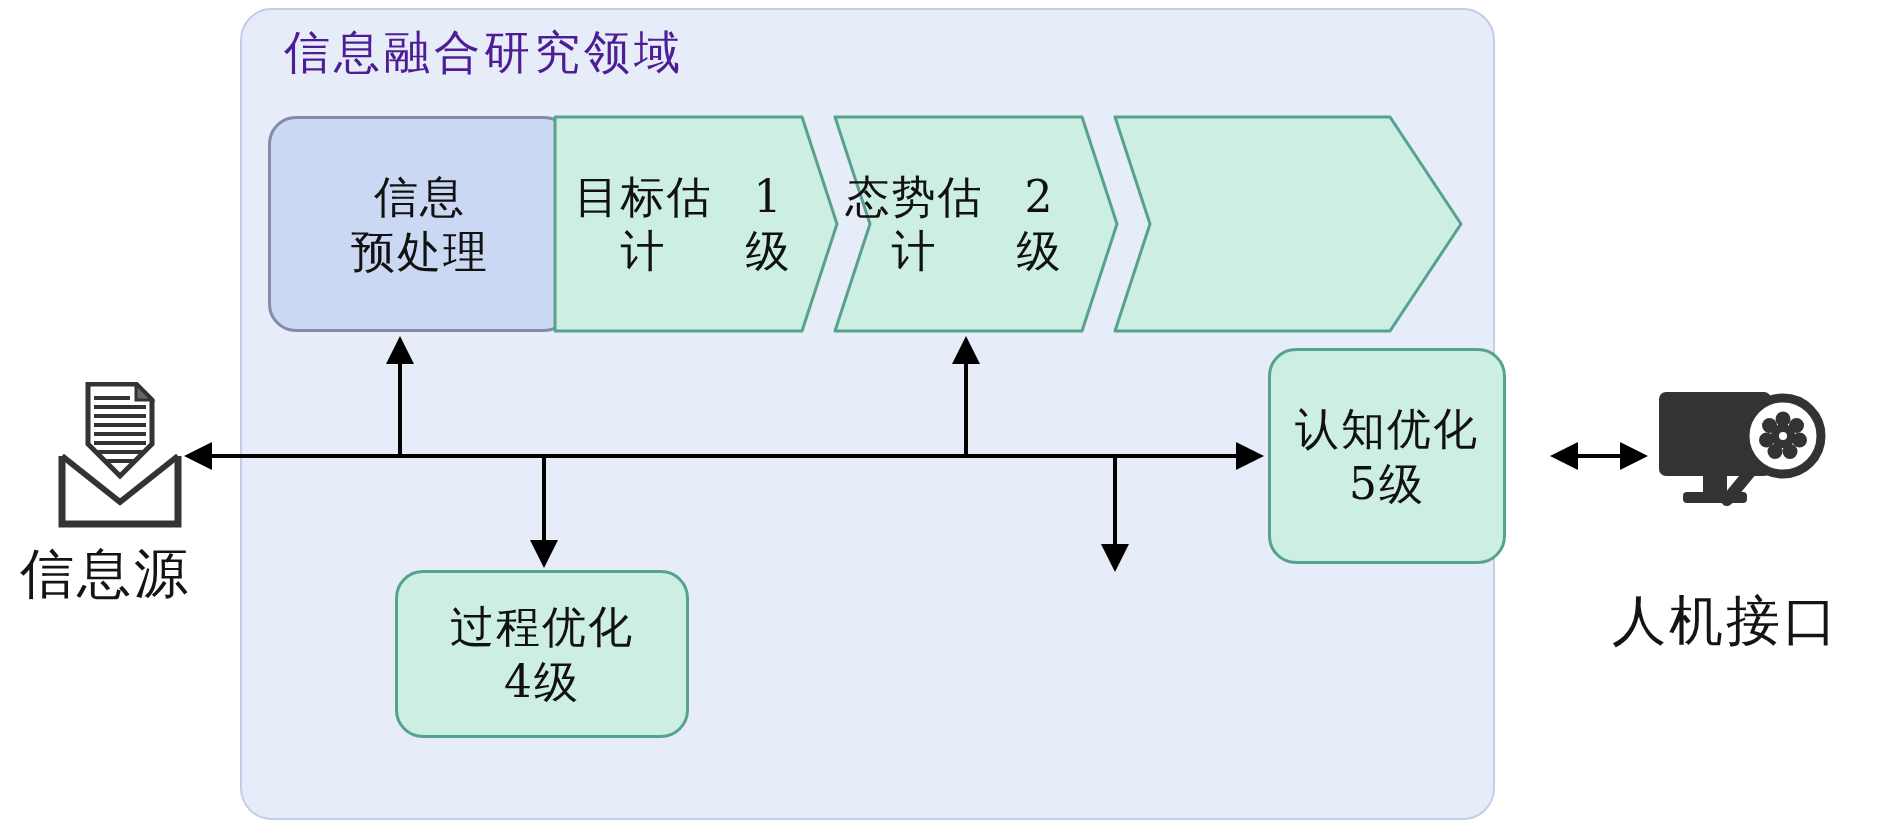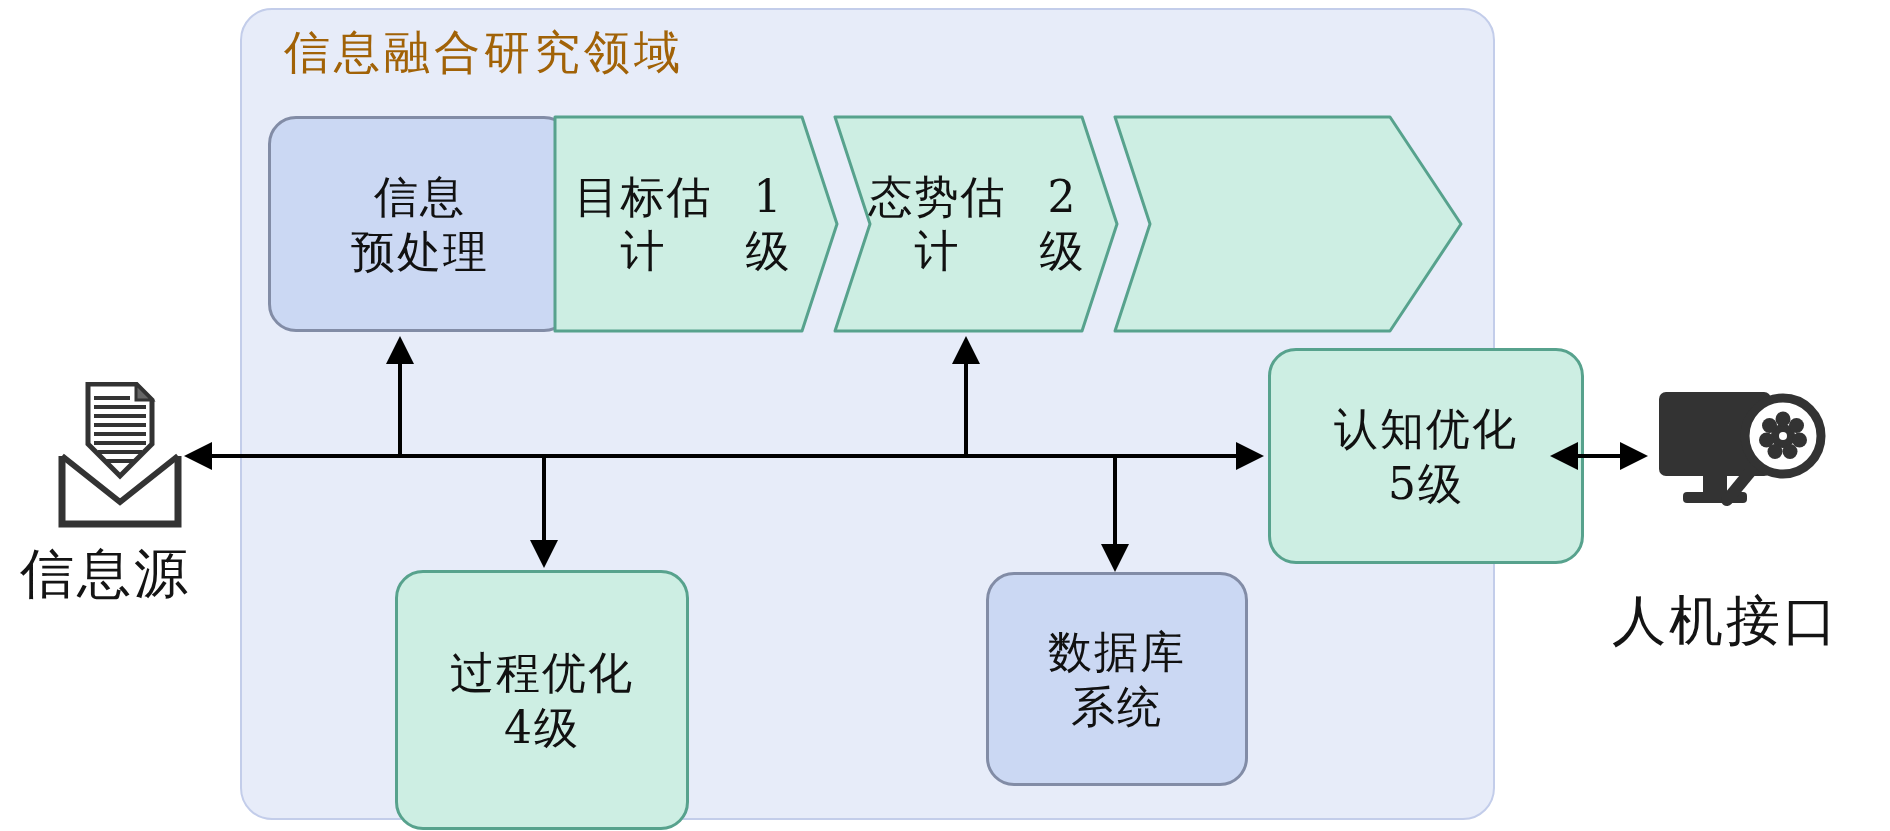--- a/index.html
+++ b/index.html
@@ -14,21 +14,21 @@
   .abs{position:absolute;}
   .container-box{
     background:#e7ecf9;
     border:2px solid #c3cdea;
     border-radius:32px;
     box-sizing:border-box;
   }
   .diagram-title{
     font-size:46px;
     letter-spacing:4px;
-    color:#a16207;
+    color:#4c1d95;
     white-space:nowrap;
   }
   .node{
     box-sizing:border-box;
     border-radius:28px;
     display:flex;
     flex-direction:column;
     align-items:center;
     justify-content:center;
     text-align:center;
@@ -74,43 +74,39 @@
     <polygon points="3,3 250,3 285,110 250,217 3,217" fill="#cdeee3" stroke="#57a28d" stroke-width="3" stroke-linejoin="round"></polygon>
   </svg>
   <div class="abs chev-text" style="left:555px;top:114px;width:250px;height:220px;">
     <div>目标估计</div>
     <div>1级</div>
   </div>
 
   <svg class="abs" style="left:832px;top:114px;" width="288" height="220" viewBox="0 0 288 220">
     <polygon points="3,3 250,3 285,110 250,217 3,217 38,110" fill="#cdeee3" stroke="#57a28d" stroke-width="3" stroke-linejoin="round"></polygon>
   </svg>
-  <div class="abs chev-text" style="left:849px;top:114px;width:250px;height:220px;">
+  <div class="abs chev-text" style="left:826px;top:114px;width:250px;height:220px;">
     <div>态势估计</div>
     <div>2级</div>
   </div>
 
   <svg class="abs" style="left:1112px;top:114px;" width="352" height="220" viewBox="0 0 352 220">
     <polygon points="3,3 278,3 349,110 278,217 3,217 38,110" fill="#cdeee3" stroke="#57a28d" stroke-width="3" stroke-linejoin="round"></polygon>
   </svg>
 
-  <div class="abs node green" style="left:1268px;top:348px;width:316px;height:216px;">
+  <div class="abs node green" style="left:1268px;top:348px;width:238px;height:216px;">
     <div>认知优化</div>
     <div>5级</div>
   </div>
 
-  <div class="abs node green" style="left:395px;top:570px;width:294px;height:260px;">
+  <div class="abs node green" style="left:395px;top:570px;width:294px;height:168px;">
     <div>过程优化</div>
     <div>4级</div>
   </div>
 
-  <div class="abs node blue" style="left:986px;top:572px;width:262px;height:214px;">
-    <div>数据库</div>
-    <div>系统</div>
-  </div>
 
   <svg class="abs" style="left:0;top:0;pointer-events:none;" width="1890" height="831" viewBox="0 0 1890 831">
     <g stroke="#000" stroke-width="4" fill="#000">
 
       <line x1="208" y1="456" x2="1246" y2="456"></line>
       <polygon points="184,456 212,442 212,470" stroke="none"></polygon>
       <polygon points="1264,456 1236,442 1236,470" stroke="none"></polygon>
 
       <line x1="400" y1="456" x2="400" y2="356"></line>
       <polygon points="400,336 386,364 414,364" stroke="none"></polygon>

